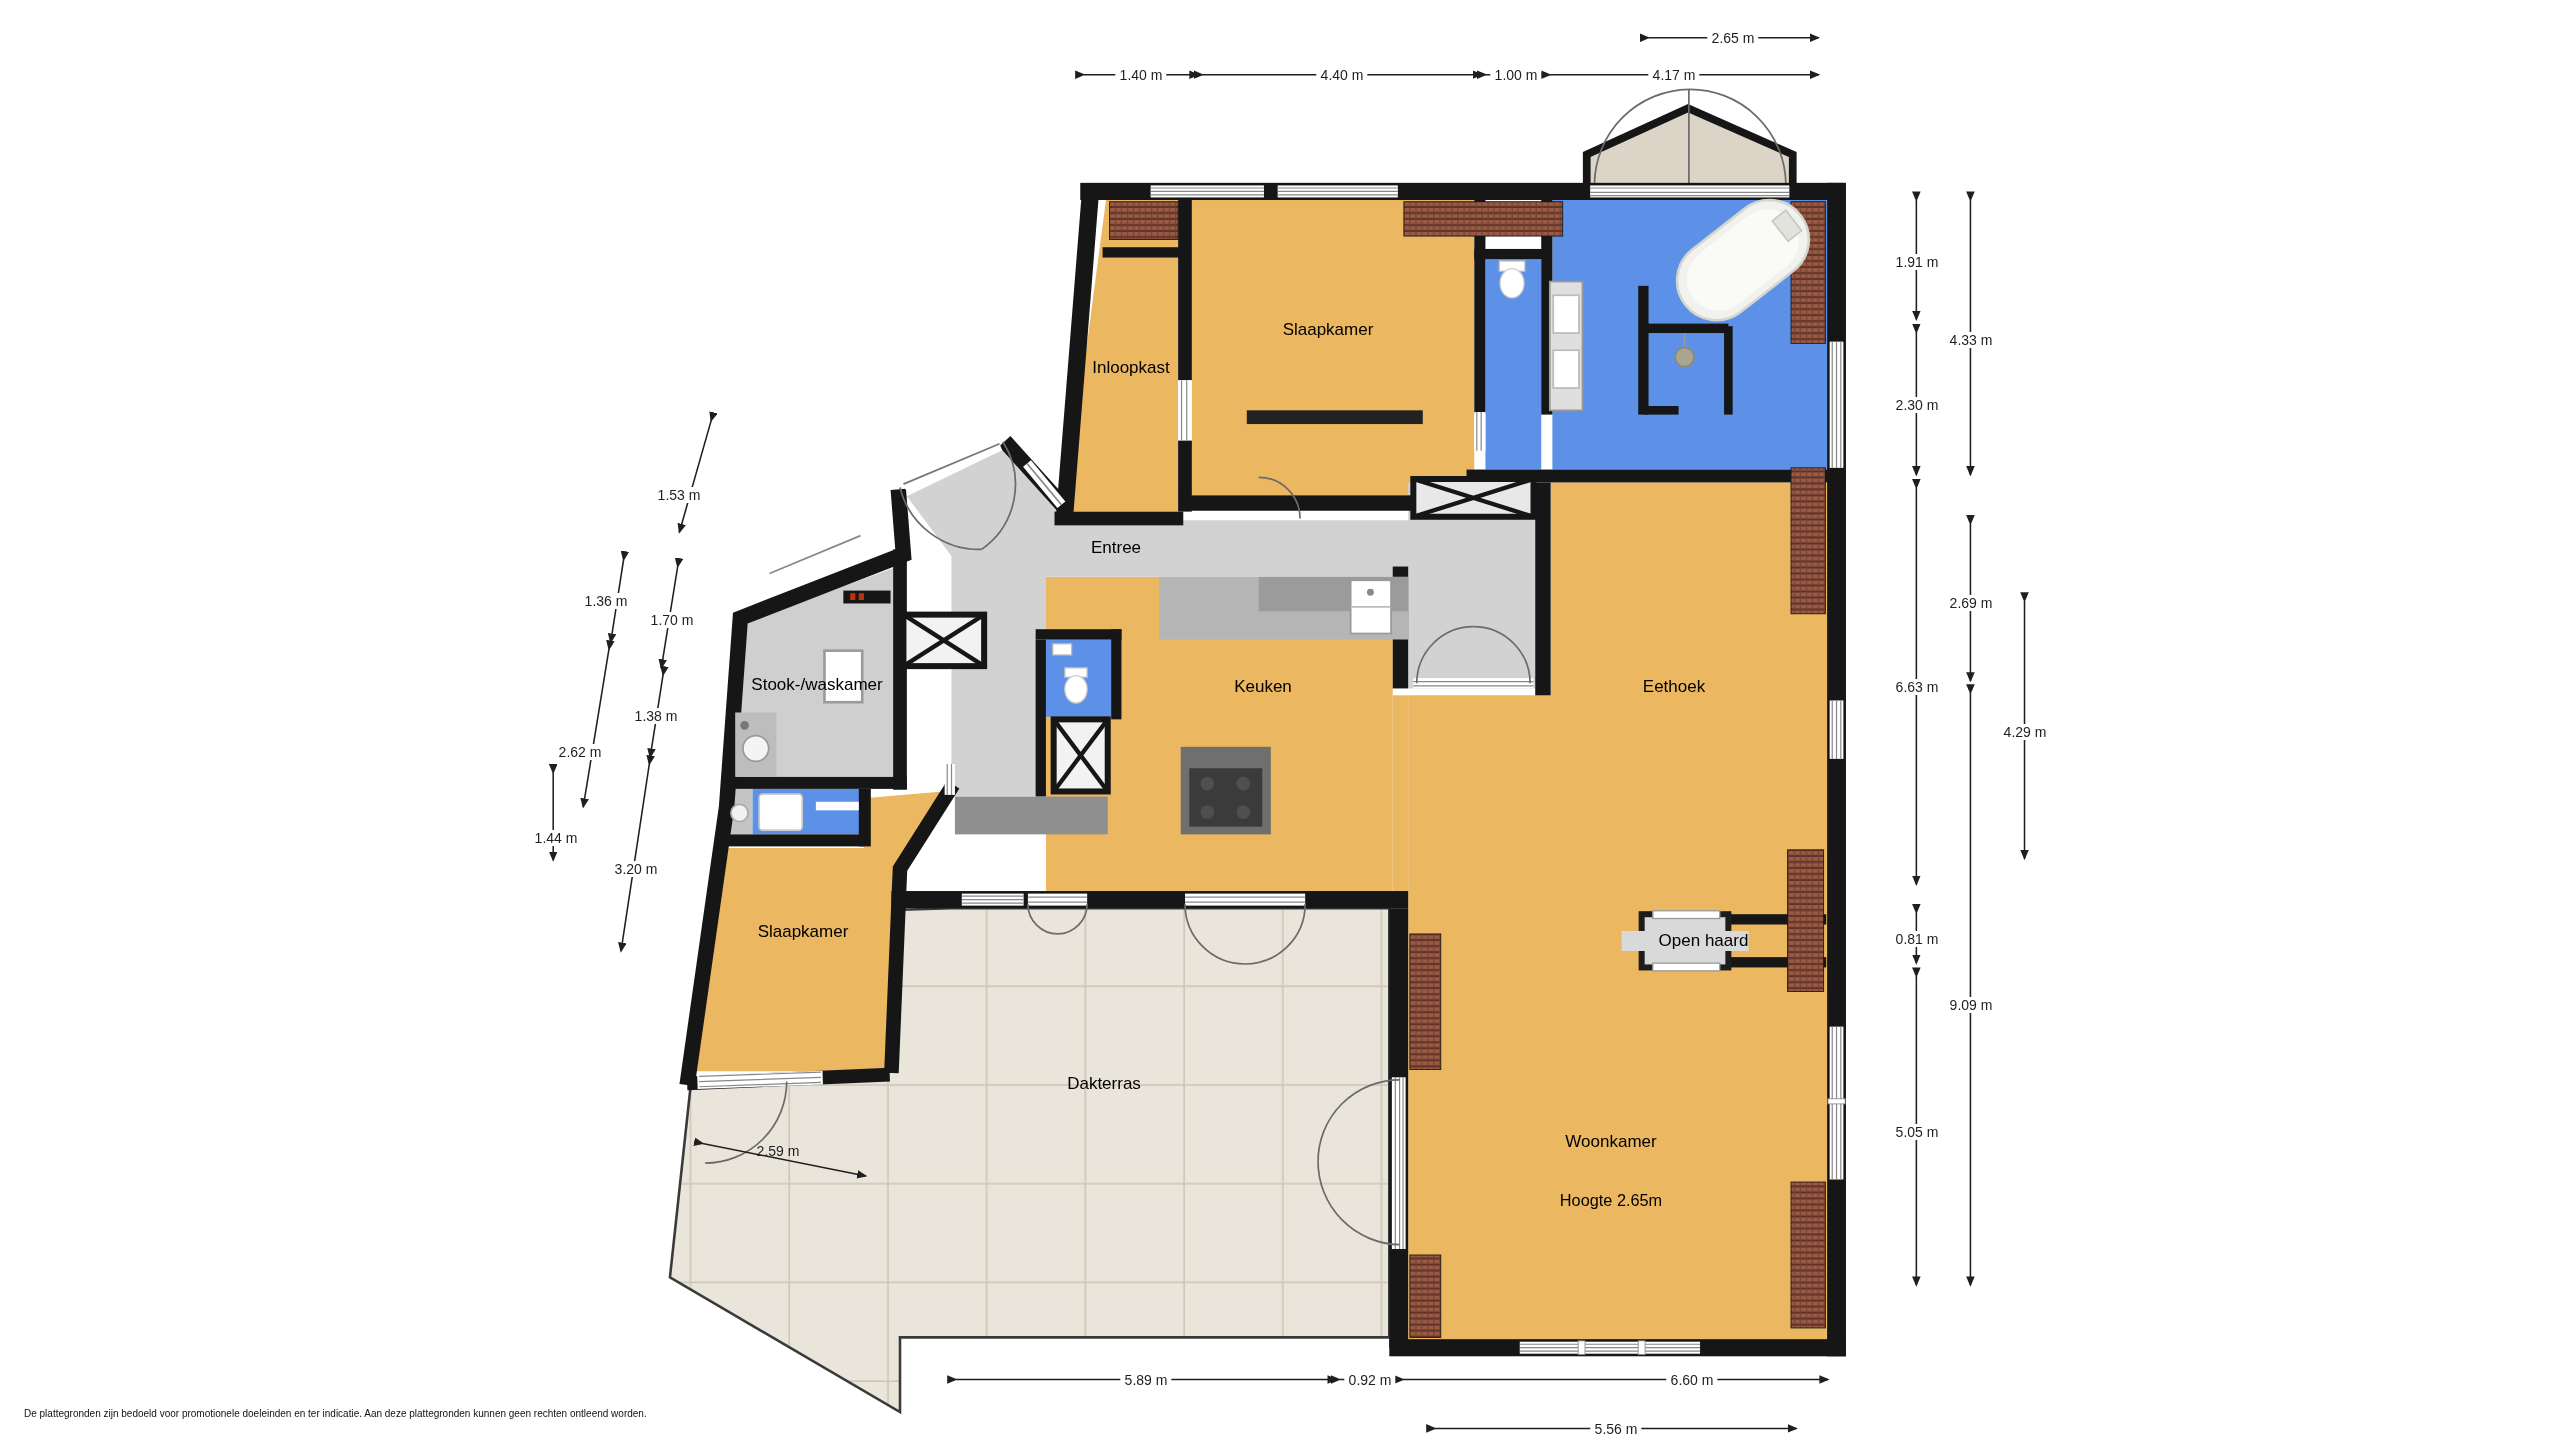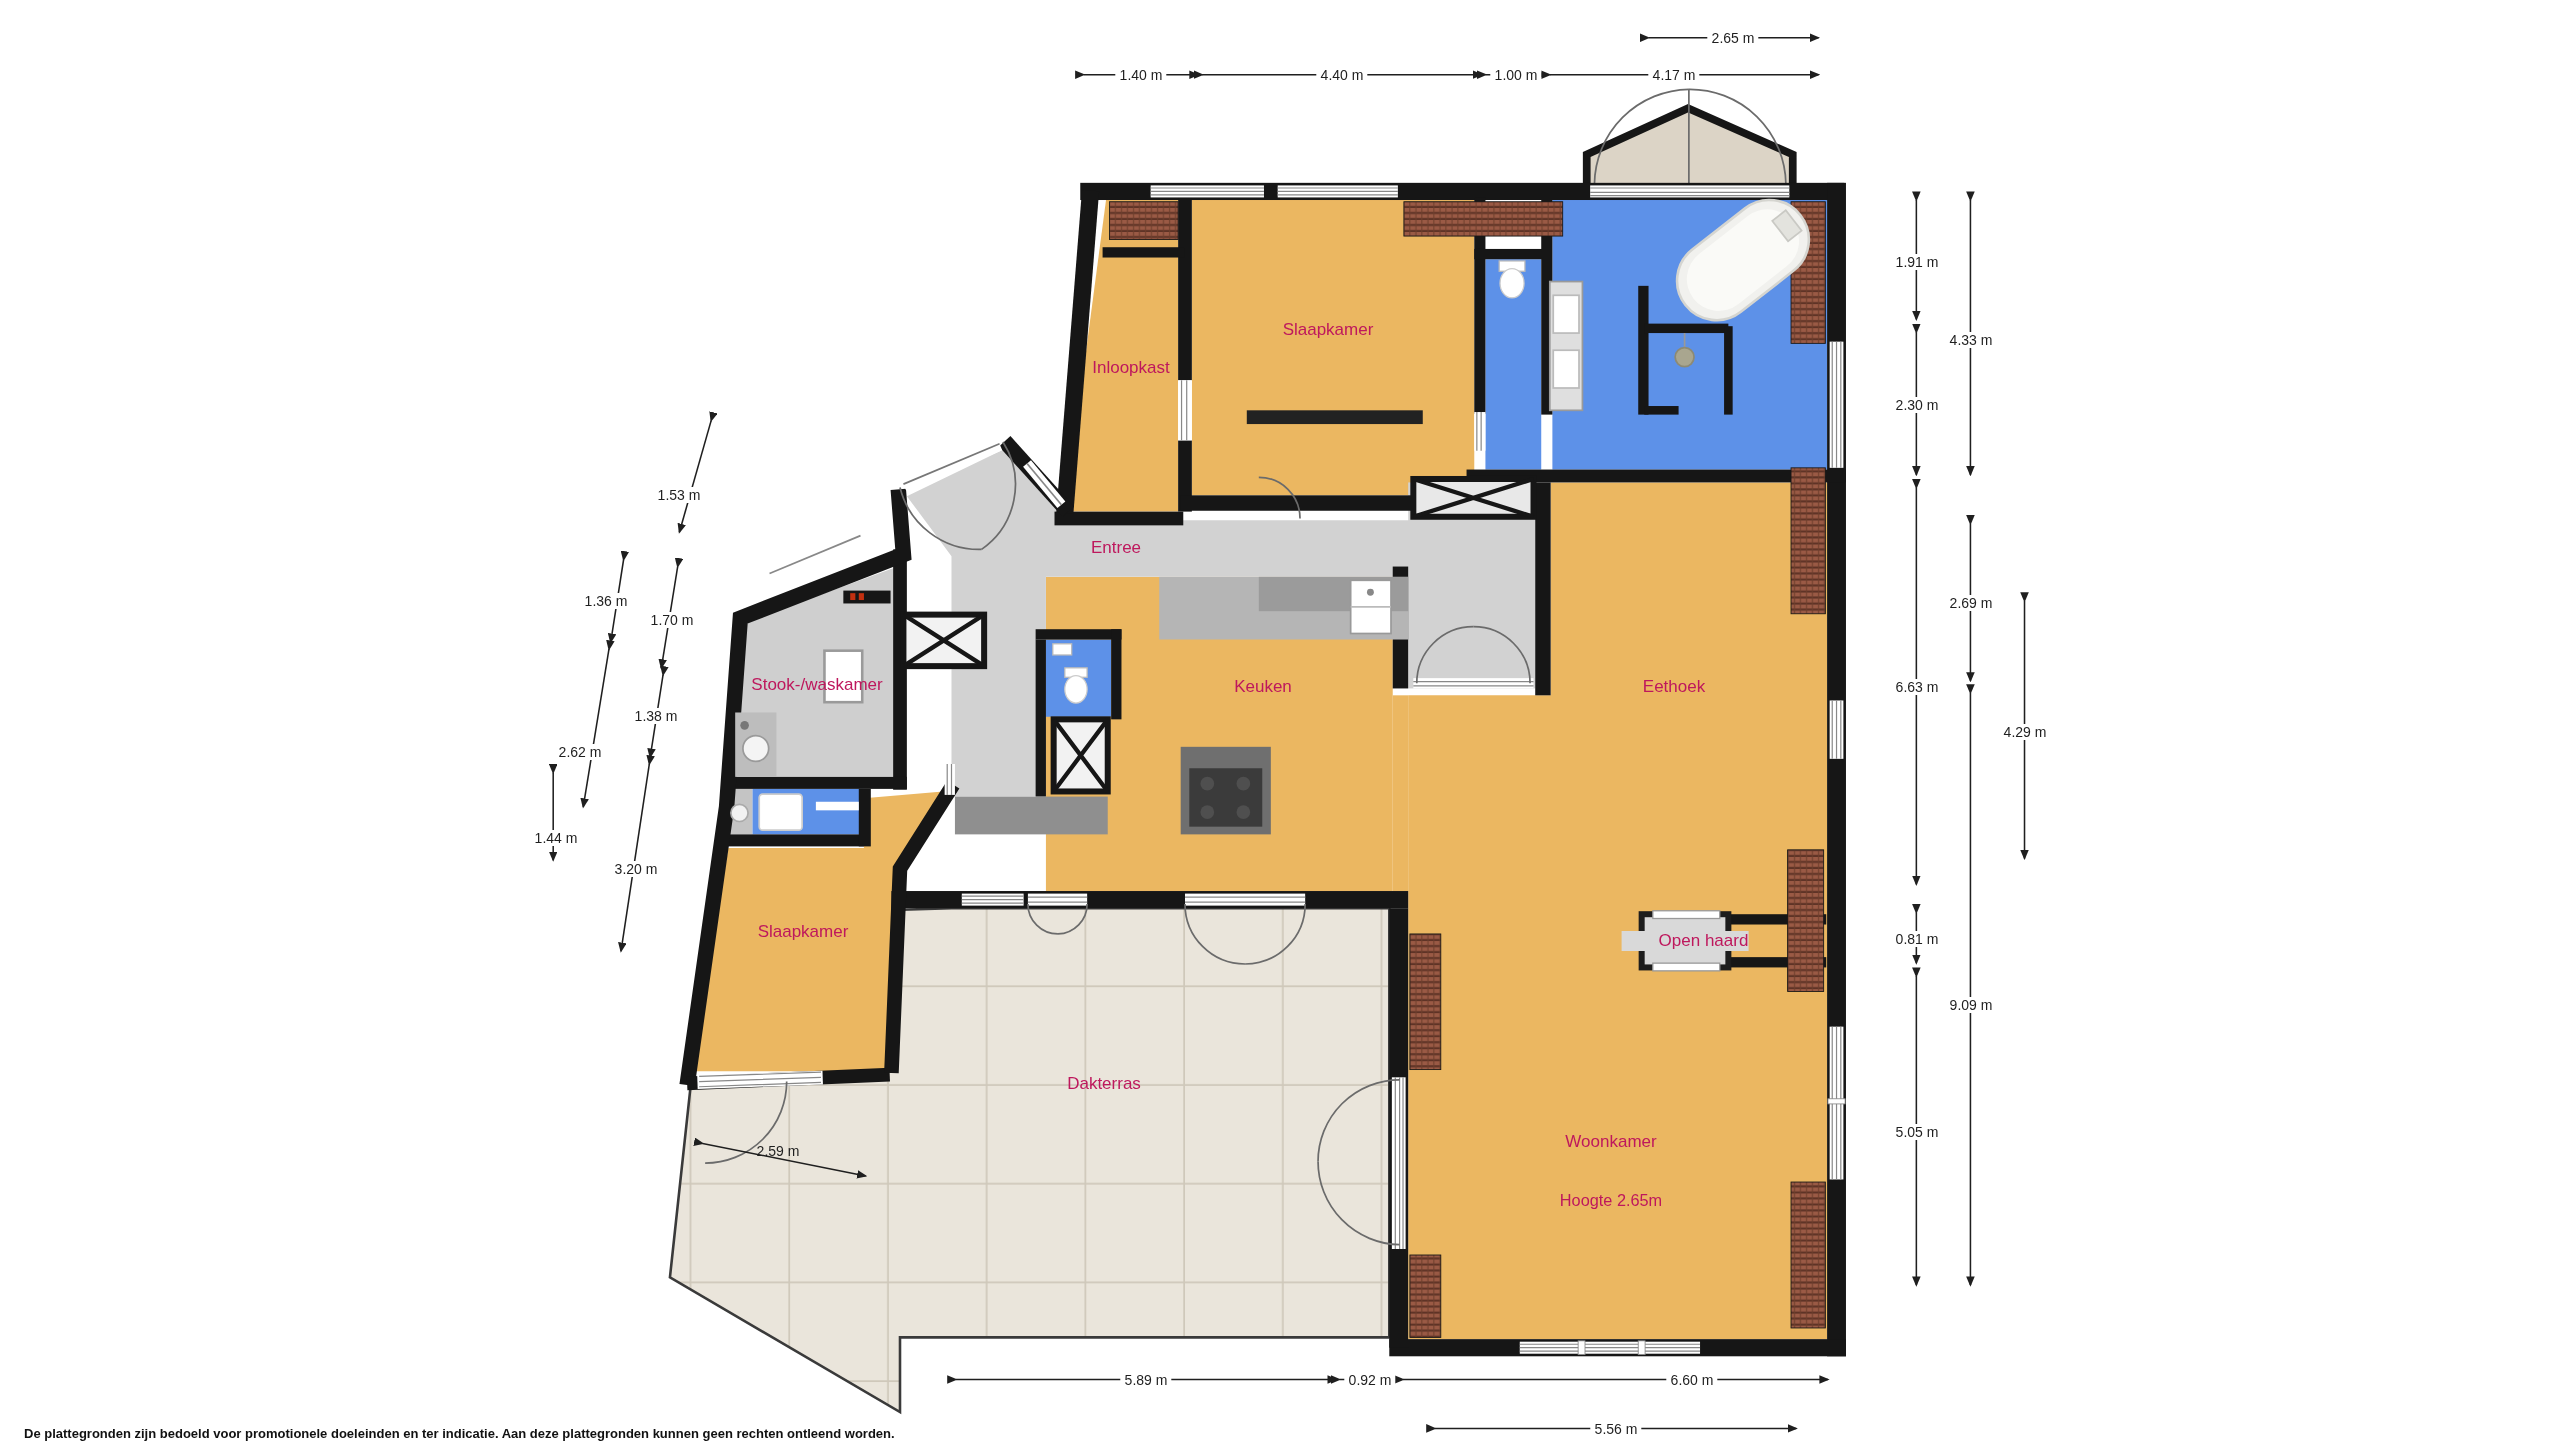--- a/index.html
+++ b/index.html
@@ -1,27 +1,27 @@
 <!DOCTYPE html>
 <html style="font-size:13.7px"><head>
 <meta charset="utf-8">
 <style>
   html,body{margin:0;padding:0;background:#fff;}
   #stage{position:relative;width:2576px;height:1449px;background:#fff;overflow:hidden;
          font-family:"Liberation Sans",sans-serif;}
   #plan-svg{position:absolute;left:0;top:0;}
-  .lbl{position:absolute;transform:translate(-50%,-50%);font-size:17px;color:#be185d;
+  .lbl{position:absolute;transform:translate(-50%,-50%);font-size:17px;color:#000000;
        white-space:nowrap;text-align:left;}
   .dim{position:absolute;transform:translate(-50%,-50%);font-size:14px;color:#1f1f1f;
        background:#fff;padding:0 4.3px;white-space:nowrap;}
   .dim-noBg{background:transparent;}
   .fireplace-lbl{font-size:17px;padding-left:37px;}
   .sub{font-size:16.3px;margin-top:36px;}
-  #disclaimer{position:absolute;left:24px;top:1408px;font-size:13px;font-weight:bold;
-              color:#111;white-space:nowrap;margin-top:18px;}
+  #disclaimer{position:absolute;left:24px;top:1408px;font-size:10px;font-weight:normal;
+              color:#111;white-space:nowrap;}
 </style>
 </head>
 <body>
 
 <div id="stage">
 
 <svg id="plan-svg" width="2576" height="1449" viewBox="0 0 3000 1688">
   <defs>
     <marker id="arr" markerWidth="12" markerHeight="10" refX="10" refY="5" orient="auto" markerUnits="userSpaceOnUse">
       <path d="M0,0 L12,5 L0,10 z" fill="#1f1f1f"></path>

